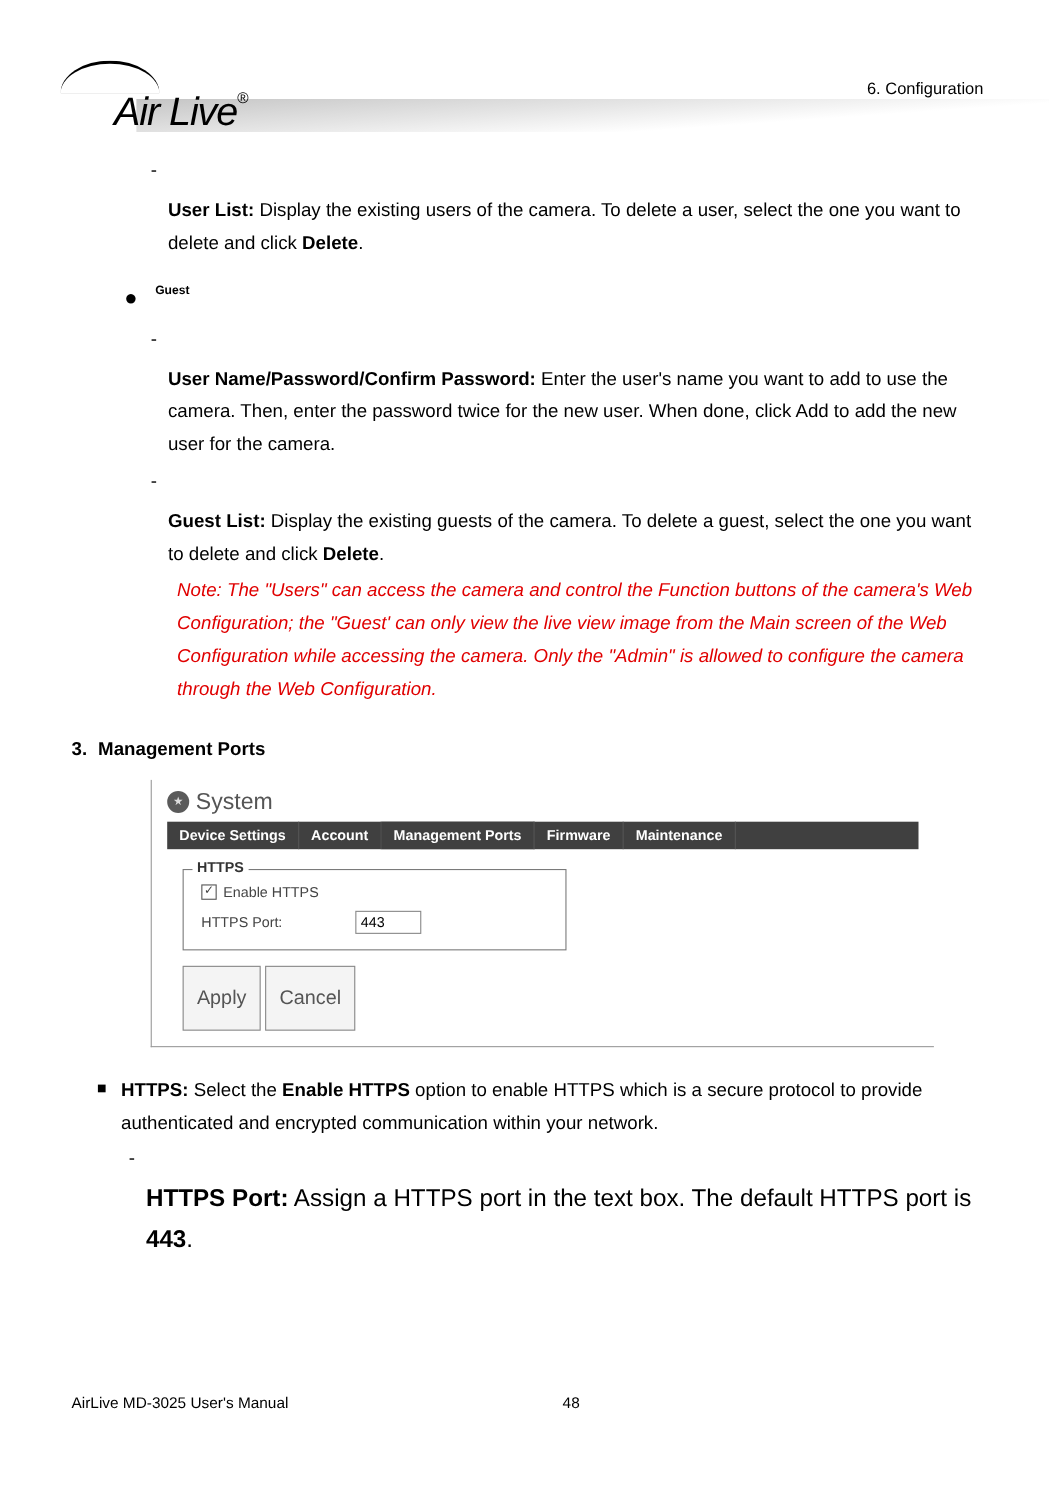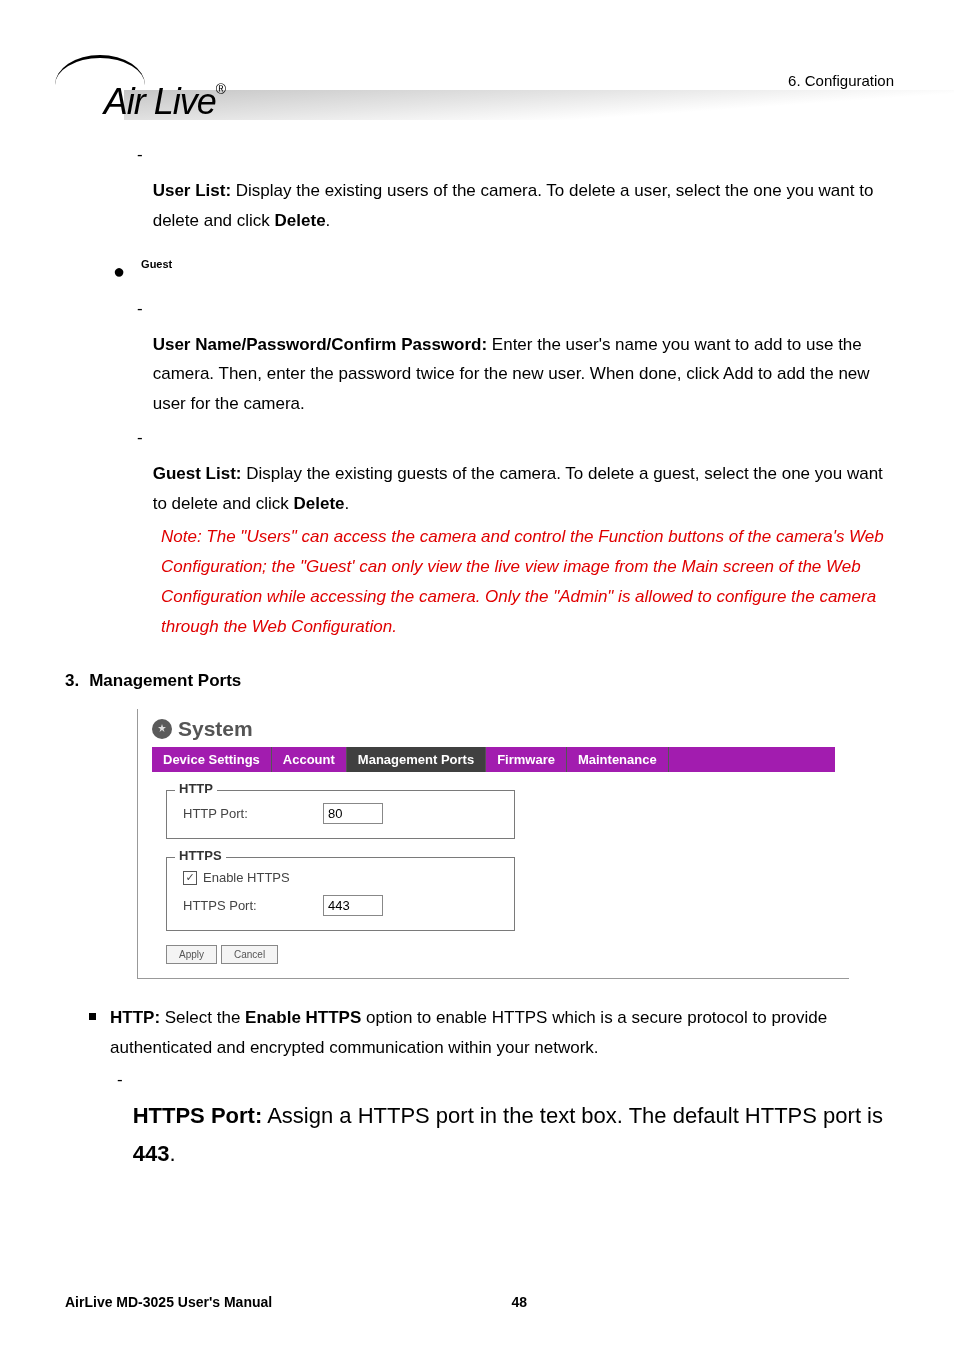--- a/index.html
+++ b/index.html
@@ -17,36 +17,36 @@
     .bullet-dot { font-size: 20px; line-height: 1.5; margin-right: 16px; }
     .dash-row { display: flex; margin-left: 72px; margin-bottom: 4px; }
     .dash-mark { font-size: 17px; line-height: 1.75; margin-right: 10px; flex-shrink: 0; }
     .dash-text { font-size: 17px; line-height: 1.75; margin-top: 36px; }
     .note { color: #e00000; font-style: italic; margin-left: 96px; font-size: 17px; line-height: 1.75; margin-top: 4px; margin-bottom: 24px; }
     .num-heading { display: flex; margin-left: 0; margin-bottom: 18px; margin-top: 30px; }
     .num-heading .num { font-size: 17px; font-weight: bold; margin-right: 10px; }
     .num-heading .txt { font-size: 17px; font-weight: bold; }
     .screenshot { margin-left: 72px; margin-right: 40px; margin-bottom: 24px; border: 1px solid #999; border-top: none; border-right: none; }
     .screenshot-inner { padding: 8px 14px 14px 14px; }
-    .sys-title { font-size: 21px; color: #555; display: flex; align-items: center; gap: 6px; margin-bottom: 6px; font-weight: 700; }
+    .sys-title { font-size: 21px; color: #555; display: flex; align-items: center; gap: 6px; margin-bottom: 6px; font-weight: 400; }
     .sys-icon { width: 20px; height: 20px; background: #5a5a5a; border-radius: 50%; display: inline-flex; align-items: center; justify-content: center; }
     .sys-icon svg { width: 12px; height: 12px; fill: #ddd; }
-    .tabs { display: flex; background: #a21caf; }
+    .tabs { display: flex; background: #404040; }
     .tab { padding: 5px 11px; font-size: 13px; color: #fff; font-weight: bold; border-right: 1px solid #555; cursor: pointer; }
     .tab.active { background: #404040; }
     .fieldset { border: 1px solid #7a7a7a; margin: 18px 320px 0 14px; padding: 12px 16px 14px 16px; position: relative; }
     .fieldset-legend { position: absolute; top: -10px; left: 8px; background: #fff; padding: 0 4px; font-size: 13px; font-weight: bold; color: #333; }
     .field-row { display: flex; align-items: center; gap: 10px; font-size: 13px; color: #444; }
     .field-row label { width: 130px; }
     .field-row input[type=text] { width: 60px; padding: 2px 4px; border: 1px solid #888; font-size: 13px; }
     .cb-row { display: flex; align-items: center; gap: 6px; font-size: 13px; color: #444; margin-bottom: 10px; }
     .cb { width: 14px; height: 14px; border: 1px solid #555; display: inline-flex; align-items: center; justify-content: center; font-size: 11px; line-height: 1; }
     .btn-row { margin: 14px 0 0 14px; display: flex; gap: 4px; }
-    .btn { padding: 3px 12px; font-size: 10px; border: 1px solid #888; background: #f4f4f4; color: #555; cursor: pointer; }
-    .footer { position: relative; margin-top: 120px; padding: 0 65px; display: flex; font-size: 14px; font-weight: bold; }
+    .btn { padding: 18px 12px; font-size: 18px; border: 1px solid #888; background: #f4f4f4; color: #555; cursor: pointer; }
+    .footer { position: relative; margin-top: 120px; padding: 0 65px; display: flex; font-size: 14px; }
     .footer-left { flex: 1; }
     .footer-center { text-align: right; width: 100px; }
     .bullet-solid { width: 7px; height: 7px; background: #000; border-radius: 0; display: inline-block; margin-right: 14px; margin-top: 10px; flex-shrink: 0; }
   </style>
 </head>
 <body>
 
 <div class="page">
   <div class="header">
     <div class="header-right">6. Configuration</div>
@@ -103,27 +103,20 @@
           <span>System</span>
         </div>
         <div class="tabs">
           <div class="tab">Device Settings</div>
           <div class="tab">Account</div>
           <div class="tab active">Management Ports</div>
           <div class="tab">Firmware</div>
           <div class="tab">Maintenance</div>
         </div>
 
-        <div class="fieldset">
-          <div class="fieldset-legend">HTTP</div>
-          <div class="field-row">
-            <label>HTTP Port:</label>
-            <input type="text" value="80" style="">
-          </div>
-        </div>
 
         <div class="fieldset">
           <div class="fieldset-legend">HTTPS</div>
           <div class="cb-row">
             <span class="cb">✓</span>
             <span>Enable HTTPS</span>
           </div>
           <div class="field-row">
             <label>HTTPS Port:</label>
             <input type="text" value="443" style="">
@@ -133,21 +126,21 @@
         <div class="btn-row">
           <div class="btn">Apply</div>
           <div class="btn">Cancel</div>
         </div>
       </div>
     </div>
 
     <div style="display:flex;margin-left:24px;">
       <span class="bullet-solid"></span>
       <div style="font-size:17px;line-height:1.75;">
-        <b>HTTP:</b><span> Select the </span><b>Enable HTTPS</b><span> option to enable HTTPS which is a secure protocol to provide authenticated and encrypted communication within your network.</span>
+        <b>HTTPS:</b><span> Select the </span><b>Enable HTTPS</b><span> option to enable HTTPS which is a secure protocol to provide authenticated and encrypted communication within your network.</span>
       </div>
     </div>
     <div style="display:flex;margin-left:52px;margin-top:2px;">
       <div style="font-size:17px;line-height:1.75;margin-right:10px;">-</div>
       <div style="font-size:22px;line-height:1.75;margin-top:32px;">
         <b>HTTPS Port:</b><span> Assign a HTTPS port in the text box. The default HTTPS port is </span><b>443</b><span>.</span>
       </div>
     </div>
   </div>
 

